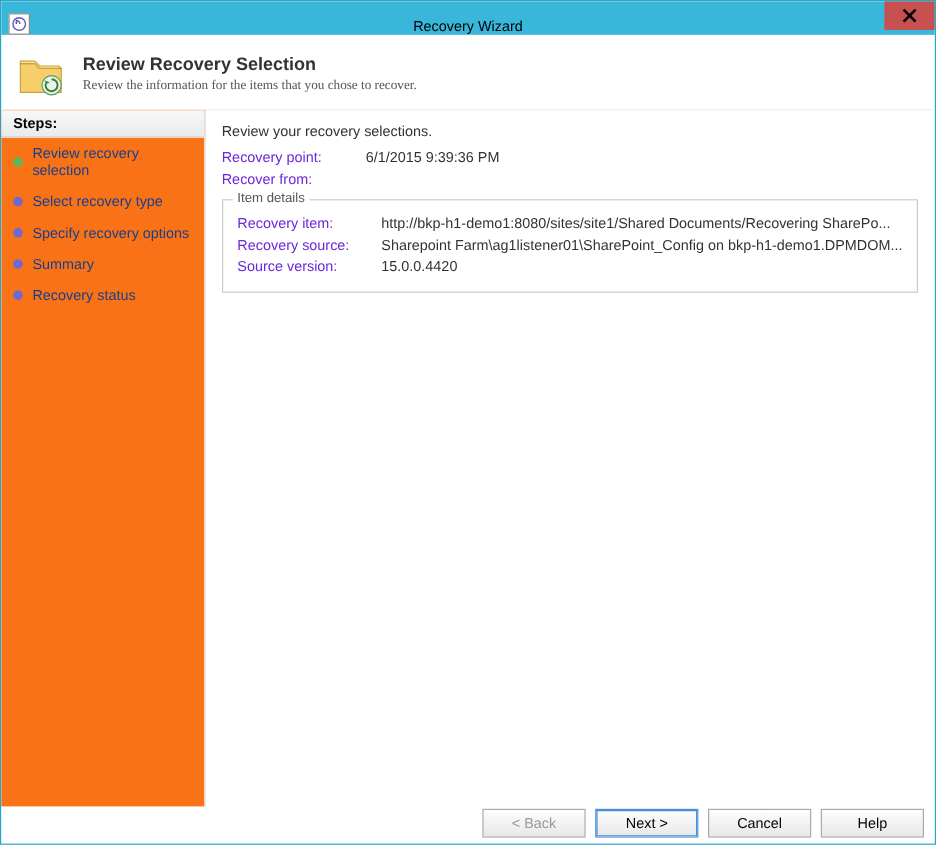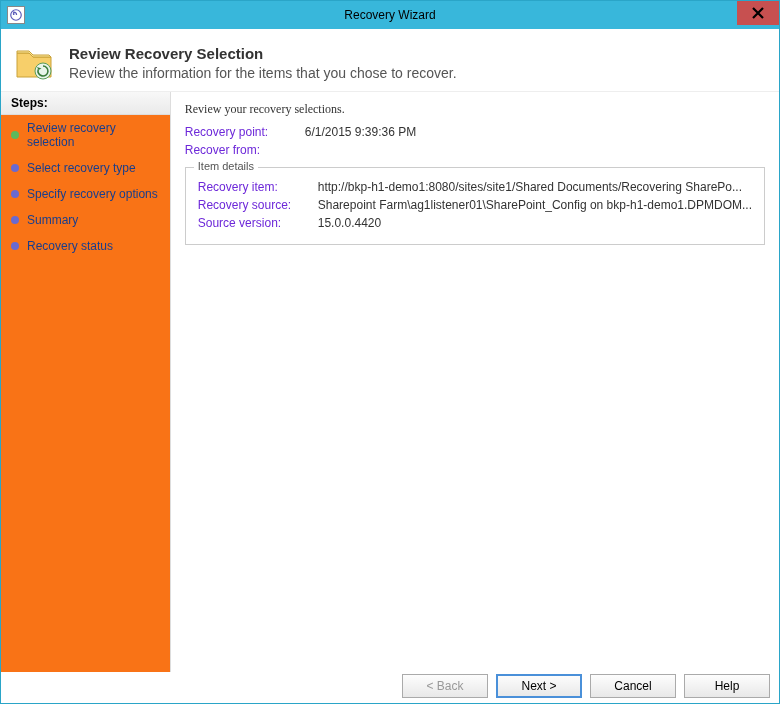--- a/index.html
+++ b/index.html
@@ -9,21 +9,21 @@
       background: #fff;
       width: 780px;
       height: 704px;
       overflow: hidden;
       border: 1px solid #2aa5c8;
     }
     .titlebar {
       background: #38b7db;
       height: 28px;
       display: flex;
-      align-items: center;
+      align-items: flex-end;
       position: relative;
     }
     .titlebar-icon {
       width: 18px; height: 18px;
       margin-left: 6px;
       background: #fff;
       border: 1px solid #888;
       display: flex;
       align-items: center;
       justify-content: center;
@@ -60,22 +60,23 @@
       margin-right: 14px;
       flex-shrink: 0;
     }
     .header-text h1 {
       font-size: 15px;
       font-weight: 600;
       color: #333;
       margin-bottom: 3px;
     }
     .header-text p {
-      font-size: 14px;
+      font-size: 11px;
       color: #555;
+      font-family: Liberation Serif, serif;
     }
     .content {
       display: flex;
       height: 580px;
     }
     .sidebar {
       width: 196px;
       border-right: 1px solid #ddd;
       background: #f97316;
     }
@@ -99,21 +100,21 @@
       margin-right: 8px;
       flex-shrink: 0;
     }
     .bullet.active { background: #5db85d; }
     .bullet.pending { background: #6a6ad0; }
     .main {
       flex: 1;
       padding: 10px 14px;
       color: #333;
     }
-    .main-intro { margin-bottom: 8px; font-family: Liberation Serif, serif; }
+    .main-intro { margin-bottom: 8px; }
     .kv-row { display: flex; margin-bottom: 4px; }
     .kv-label { width: 120px; color: #6d28d9; }
     .kv-value { flex: 1; color: #333; white-space: nowrap; overflow: hidden; text-overflow: ellipsis; }
     .groupbox {
       border: 1px solid #ccc;
       margin-top: 10px;
       padding: 12px 12px 10px 12px;
       position: relative;
     }
     .groupbox-title {

